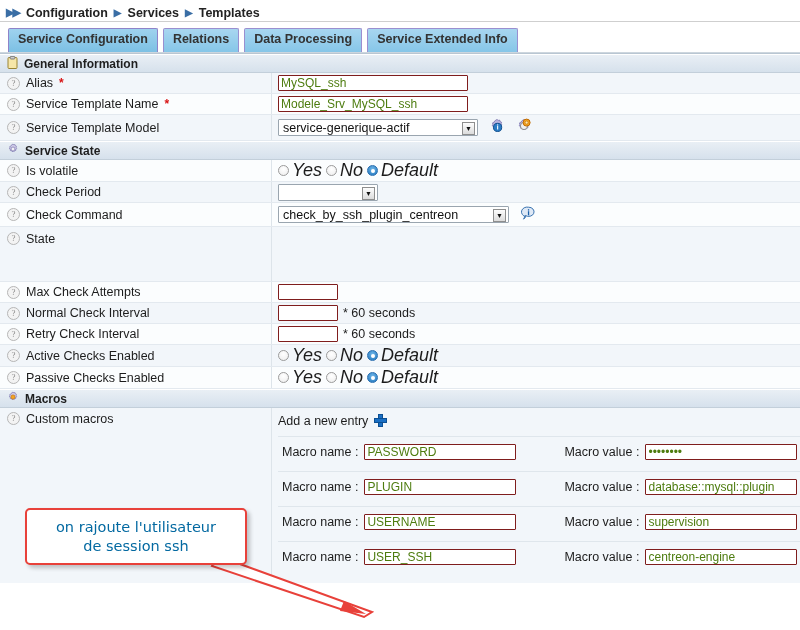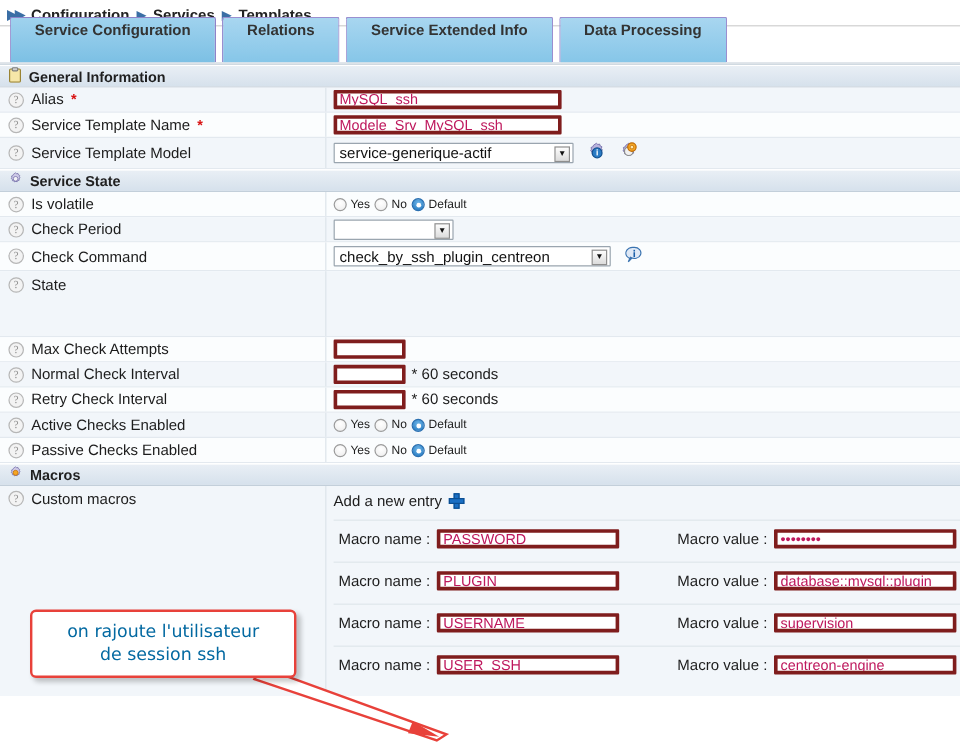--- a/index.html
+++ b/index.html
@@ -35,23 +35,23 @@
   .tabbar {
     position: relative;
     height: 24px;
     margin-top: 6px;
     padding-left: 8px;
     display: flex;
     align-items: flex-end;
     gap: 5px;
   }
   .tab {
-    height: 38px;
+    height: 24px;
     line-height: 21px;
-    padding: 0 20px;
+    padding: 0 9px;
     font-size: 12.5px;
     font-weight: bold;
     color: #333333;
     background: linear-gradient(to bottom, #a8d6f0 0%, #86c6e8 100%);
     border: 1px solid #9a8fd0;
     border-bottom: none;
     border-radius: 2px 2px 0 0;
     cursor: pointer;
     white-space: nowrap;
   }
@@ -145,25 +145,25 @@
     font-size: 9px;
     line-height: 11px;
     text-align: center;
     font-family: "Liberation Serif", serif;
     cursor: pointer;
   }
 
   
   input.txt {
     height: 16px;
-    border: 3px solid #7f1d1d;
+    border: 1px solid #7f1d1d;
     background: #ffffff;
     font-family: "Liberation Sans", sans-serif;
     font-size: 12px;
-    color: #be185d;
+    color: #4d7c0f;
     padding: 0 2px;
     border-radius: 1px;
     outline: none;
   }
   .w190 { width: 190px; }
   .w60  { width: 60px; }
   .w148 { width: 152px; }
 
   
   .sel {
@@ -202,21 +202,21 @@
   }
   .radio.on {
     border: 1px solid #2a6fb0;
     background: radial-gradient(circle at 50% 35%, #6fb6e8, #1e74bd);
     position: relative;
   }
   .radio.on::after {
     content:""; position:absolute; left:3px; top:3px;
     width:4px; height:4px; border-radius:50%; background:#ffffff;
   }
-  .radio-label { font-size: 10px; color: #1c1c1c; }
+  .radio-label { font-size: 18px; color: #1c1c1c; font-style: italic; }
 
   
   .args-table {
     width: 332px;
     border: 1px solid #c5d2dc;
     border-collapse: collapse;
     background:#fff;
   }
   .args-table th {
     background: linear-gradient(to bottom, #9bd0ec 0%, #74bde3 100%);
@@ -290,22 +290,22 @@
     <span class="bc-item">Configuration</span>
     <span class="bc-sep">▶</span>
     <span class="bc-item">Services</span>
     <span class="bc-sep">▶</span>
     <span class="bc-item">Templates</span>
   </div>
 
   <div class="tabbar">
     <div class="tab active">Service Configuration</div>
     <div class="tab">Relations</div>
+    <div class="tab">Data Processing</div>
     <div class="tab">Service Extended Info</div>
-    <div class="tab">Data Processing</div>
   </div>
 
   <div class="title-row">
     <div class="title-fill"></div>
   </div>
 
   <div class="section">
     <span class="icon">
       <svg width="11" height="13" viewBox="0 0 11 13">
         <rect x="1" y="1.5" width="9" height="11" rx="1" fill="#f6e6a8" stroke="#9a8434"></rect>

